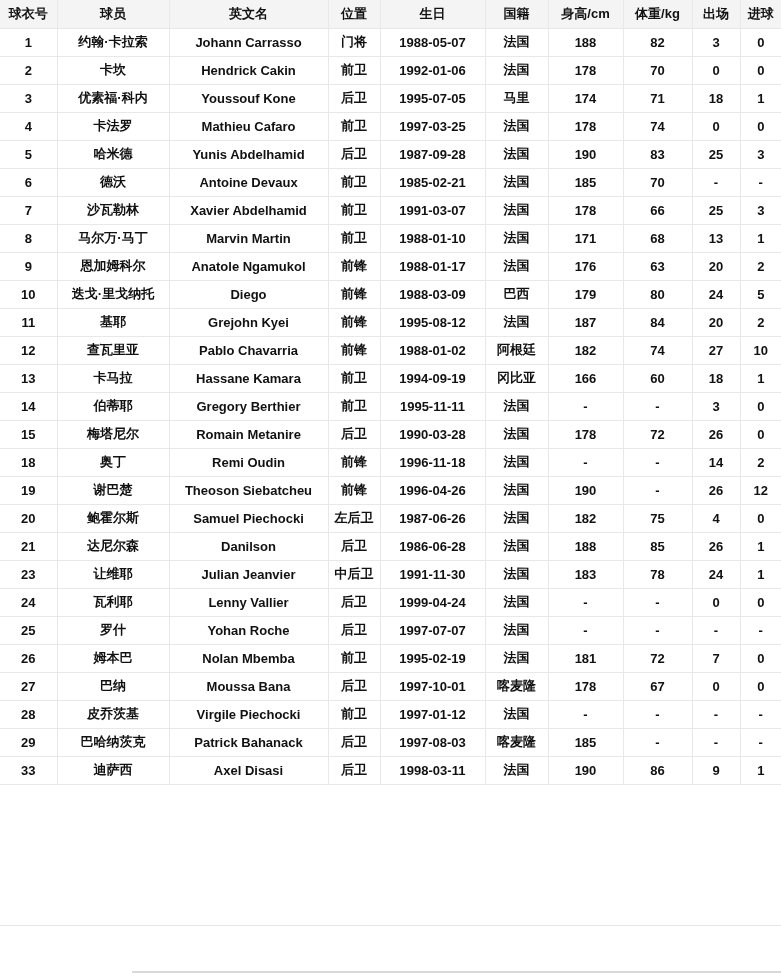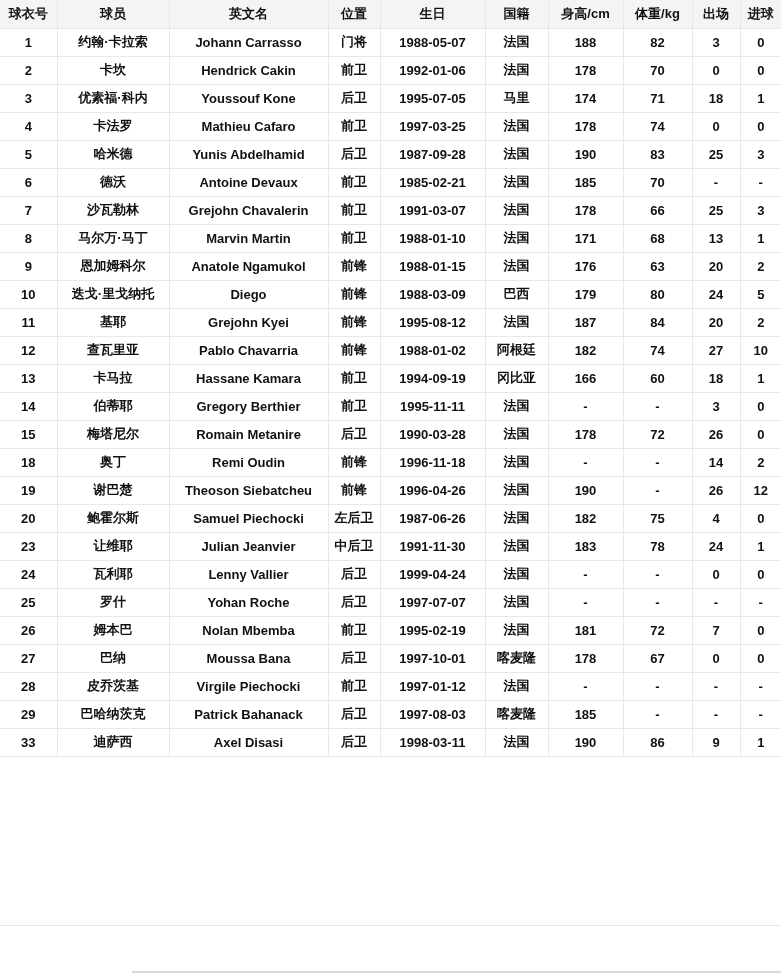--- a/index.html
+++ b/index.html
@@ -146,21 +146,21 @@
           <td>1985-02-21</td>
           <td>法国</td>
           <td>185</td>
           <td>70</td>
           <td>-</td>
           <td>-</td>
         </tr>
         <tr>
           <td>7</td>
           <td>沙瓦勒林</td>
-          <td>Grejohn Chavalerin</td>
+          <td>Xavier Abdelhamid</td>
           <td>前卫</td>
           <td>1991-03-07</td>
           <td>法国</td>
           <td>178</td>
           <td>66</td>
           <td>25</td>
           <td>3</td>
         </tr>
         <tr>
           <td>8</td>
@@ -172,21 +172,21 @@
           <td>171</td>
           <td>68</td>
           <td>13</td>
           <td>1</td>
         </tr>
         <tr>
           <td>9</td>
           <td>恩加姆科尔</td>
           <td>Anatole Ngamukol</td>
           <td>前锋</td>
-          <td>1988-01-15</td>
+          <td>1988-01-17</td>
           <td>法国</td>
           <td>176</td>
           <td>63</td>
           <td>20</td>
           <td>2</td>
         </tr>
         <tr>
           <td>10</td>
           <td>迭戈·里戈纳托</td>
           <td>Diego</td>
@@ -286,20 +286,32 @@
           <td>20</td>
           <td>鲍霍尔斯</td>
           <td>Samuel Piechocki</td>
           <td>左后卫</td>
           <td>1987-06-26</td>
           <td>法国</td>
           <td>182</td>
           <td>75</td>
           <td>4</td>
           <td>0</td>
+        </tr>
+        <tr>
+          <td>21</td>
+          <td>达尼尔森</td>
+          <td>Danilson</td>
+          <td>后卫</td>
+          <td>1986-06-28</td>
+          <td>法国</td>
+          <td>188</td>
+          <td>85</td>
+          <td>26</td>
+          <td>1</td>
         </tr>
         <tr>
           <td>23</td>
           <td>让维耶</td>
           <td>Julian Jeanvier</td>
           <td>中后卫</td>
           <td>1991-11-30</td>
           <td>法国</td>
           <td>183</td>
           <td>78</td>

